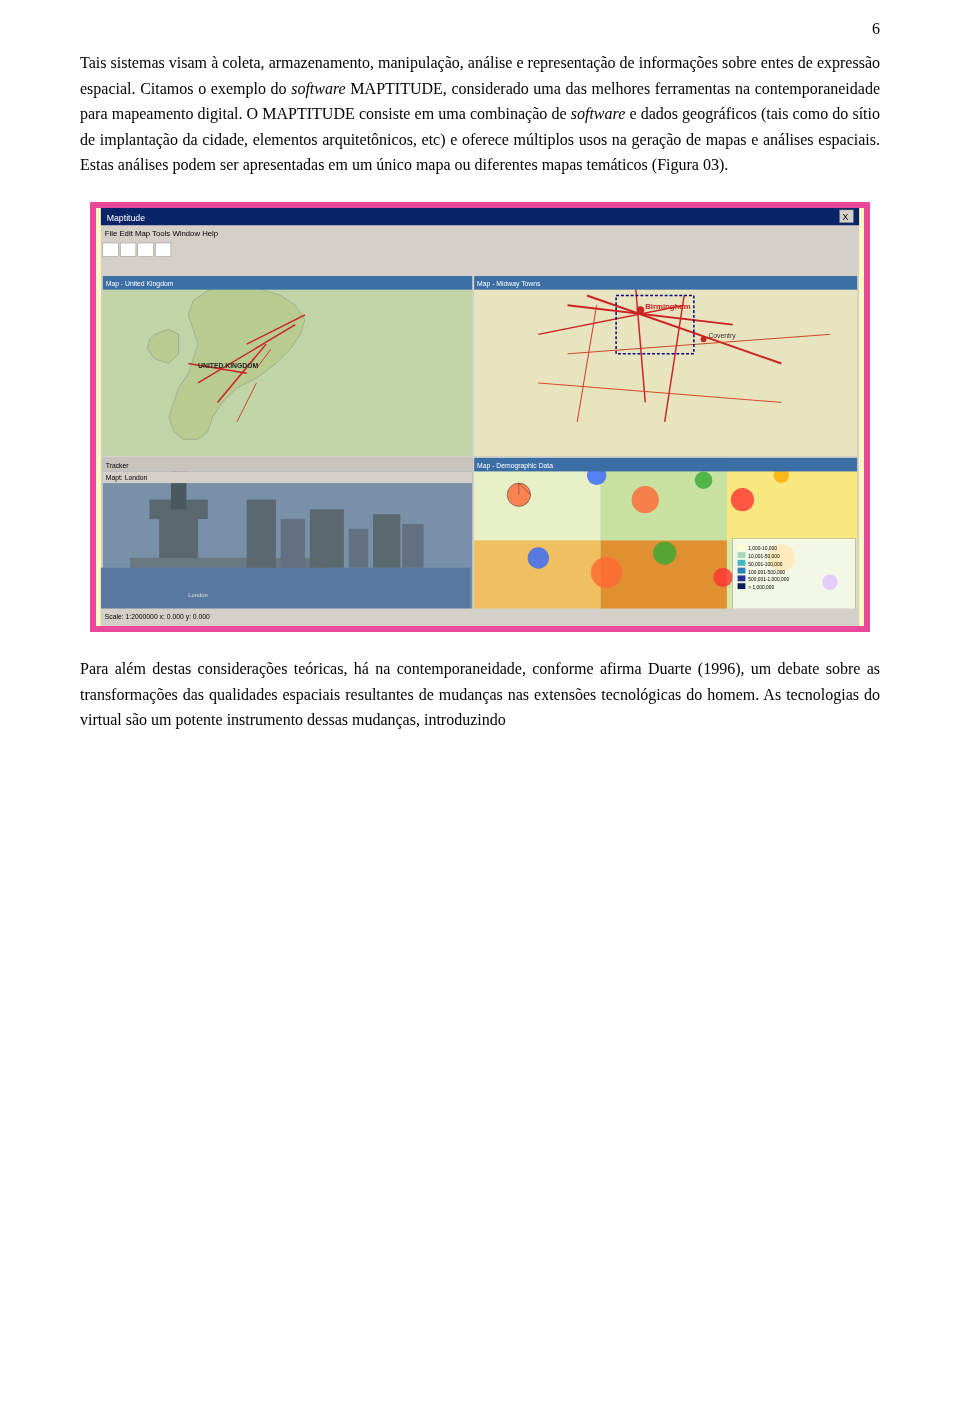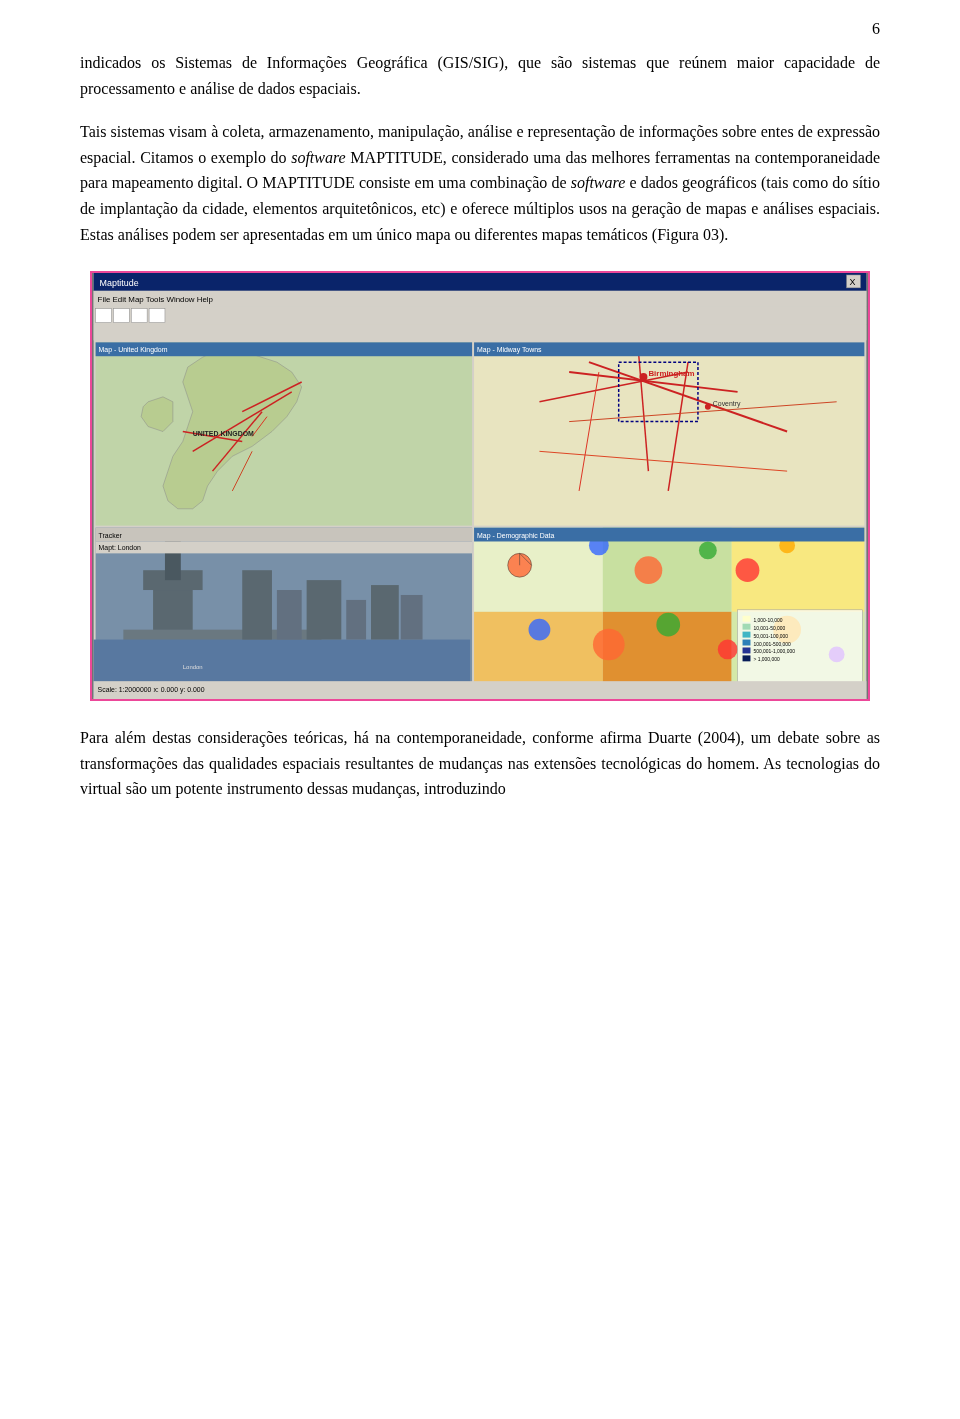--- a/index.html
+++ b/index.html
@@ -46,26 +46,26 @@
 
     .figure-container {
       margin: 24px auto;
       width: 100%;
       text-align: center;
     }
 
     .figure-image {
       width: 780px;
       height: 430px;
-      background: #737373;
+      background: #fef9c3;
       margin: 12px auto;
       display: block;
       position: relative;
       overflow: hidden;
-      border: 2px solid #ec4899;
+      border: 6px solid #ec4899;
     }
 
     .fig-caption {
       margin-top: 10px;
       font-size: 14px;
       font-family: 'Times New Roman', Times, serif;
       text-align: justify;
       line-height: 1.5;
       color: #000;
       width: 780px;
@@ -79,23 +79,20 @@
   </style>
 </head>
 <body>
 
 <div class="page">
 
   <div class="page-number">6</div>
 
   <div class="main-content">
 
-    <p class="paragraph">
-      indicados os Sistemas de Informações Geográfica (GIS/SIG), que são sistemas que reúnem maior capacidade de processamento e análise de dados espaciais.
-    </p>
 
     <p class="paragraph">
       Tais sistemas visam à coleta, armazenamento, manipulação, análise e representação de informações sobre entes de expressão espacial. Citamos o exemplo do <em>software</em> MAPTITUDE, considerado uma das melhores ferramentas na contemporaneidade para mapeamento digital. O MAPTITUDE consiste em uma combinação de <em>software</em> e dados geográficos (tais como do sítio de implantação da cidade, elementos arquitetônicos, etc) e oferece múltiplos usos na geração de mapas e análises espaciais. Estas análises podem ser apresentadas em um único mapa ou diferentes mapas temáticos (Figura 03).
     </p>
 
     <div class="figure-container">
       <div class="figure-image">
         
         <svg width="100%" height="100%" viewBox="0 0 780 430" xmlns="http://www.w3.org/2000/svg">
 
@@ -223,17 +220,17 @@
           <text x="387" y="267" font-family="Arial" font-size="7" fill="white">Map - Demographic Data</text>
 
           <rect x="0" y="412" width="780" height="18" fill="#d4d0c8"></rect>
           <text x="4" y="423" font-family="Arial" font-size="7" fill="#000">Scale: 1:2000000   x: 0.000   y: 0.000</text>
         </svg>
       </div>
 
     </div>
 
     <p class="paragraph">
-      Para além destas considerações teóricas, há na contemporaneidade, conforme afirma Duarte (2004), um debate sobre as transformações das qualidades espaciais resultantes de mudanças nas extensões tecnológicas do homem. As tecnologias do virtual são um potente instrumento dessas mudanças, introduzindo
+      Para além destas considerações teóricas, há na contemporaneidade, conforme afirma Duarte (1996), um debate sobre as transformações das qualidades espaciais resultantes de mudanças nas extensões tecnológicas do homem. As tecnologias do virtual são um potente instrumento dessas mudanças, introduzindo
     </p>
 
   </div>
 </div>
 
 </body></html>

